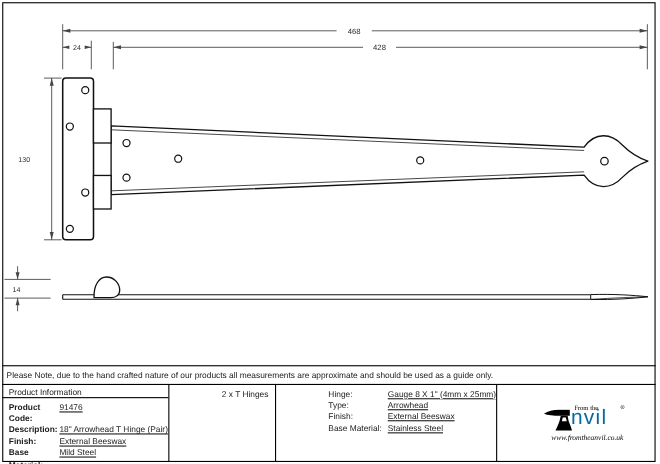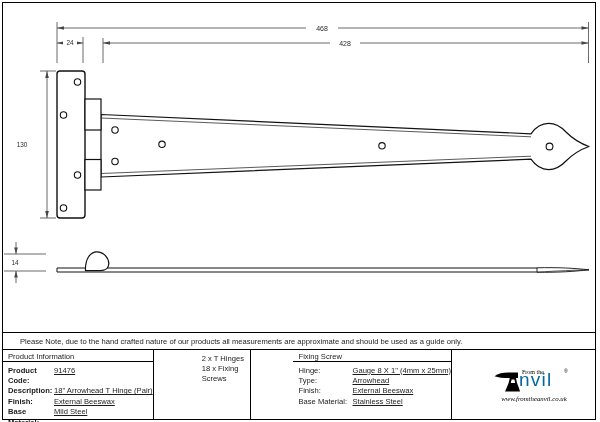--- a/index.html
+++ b/index.html
@@ -2,21 +2,21 @@
 <html><head>
 <meta charset="utf-8">
 <style>
   html,body{margin:0;padding:0;background:#ffffff;}
   body{width:600px;height:422px;font-family:"Liberation Sans",sans-serif;-webkit-font-smoothing:antialiased;}
   .page{position:relative;width:600px;height:422px;background:#fff;overflow:hidden;}
   .frame{position:absolute;left:2px;top:2px;width:594px;height:418px;border:1.6px solid #000;box-sizing:border-box;pointer-events:none;}
   svg.drawing{position:absolute;left:0;top:0;}
   .note-bar{position:absolute;left:2px;top:332px;width:594px;height:18px;box-sizing:border-box;
     border-top:1.6px solid #000;border-bottom:1.6px solid #000;display:flex;align-items:center;
-    padding-left:18px;font-size:7.6px;color:#1c1c1c;}
+    padding-left:4px;font-size:7.6px;color:#1c1c1c;}
   .spec-table{position:absolute;left:2px;top:350px;width:572px;height:70px;box-sizing:border-box;display:flex;font-size:7.6px;color:#1c1c1c;gap:42px;}
   .col{box-sizing:border-box;}
   .col-1{width:168px;border-right:1.6px solid #000;}
   .col-2{width:157px;border-right:1.6px solid #000;}
   .col-3{width:166px;border-right:1.6px solid #000;}
   .col-4{flex:1;display:flex;align-items:center;justify-content:center;}
   .col-header{height:12px;border-bottom:1.1px solid #000;box-sizing:border-box;padding:2px 0 0 6px;}
   .col-body{padding:3.5px 0 0 6px;line-height:10.4px;}
   .spec-row{display:flex;}
   .col-1 .lbl{width:46px;flex:0 0 46px;font-weight:bold;}
@@ -153,26 +153,24 @@
         <div class="spec-row">
           <span class="lbl">Base Material:</span>
           <span class="val">Mild Steel</span>
         </div>
       </div>
     </div>
 
     <div class="col col-2">
       <div class="col-body">
         <div class="spec-row">2 x T Hinges</div>
-        <div class="spec-row">18 x Fixing Screws</div>
       </div>
     </div>
 
     <div class="col col-3">
-      <div class="col-header">Fixing Screw</div>
       <div class="col-body">
         <div class="spec-row">
           <span class="lbl">Hinge:</span>
           <span class="val">Gauge 8 X 1" (4mm x 25mm)</span>
         </div>
         <div class="spec-row">
           <span class="lbl">Type:</span>
           <span class="val">Arrowhead</span>
         </div>
         <div class="spec-row">

